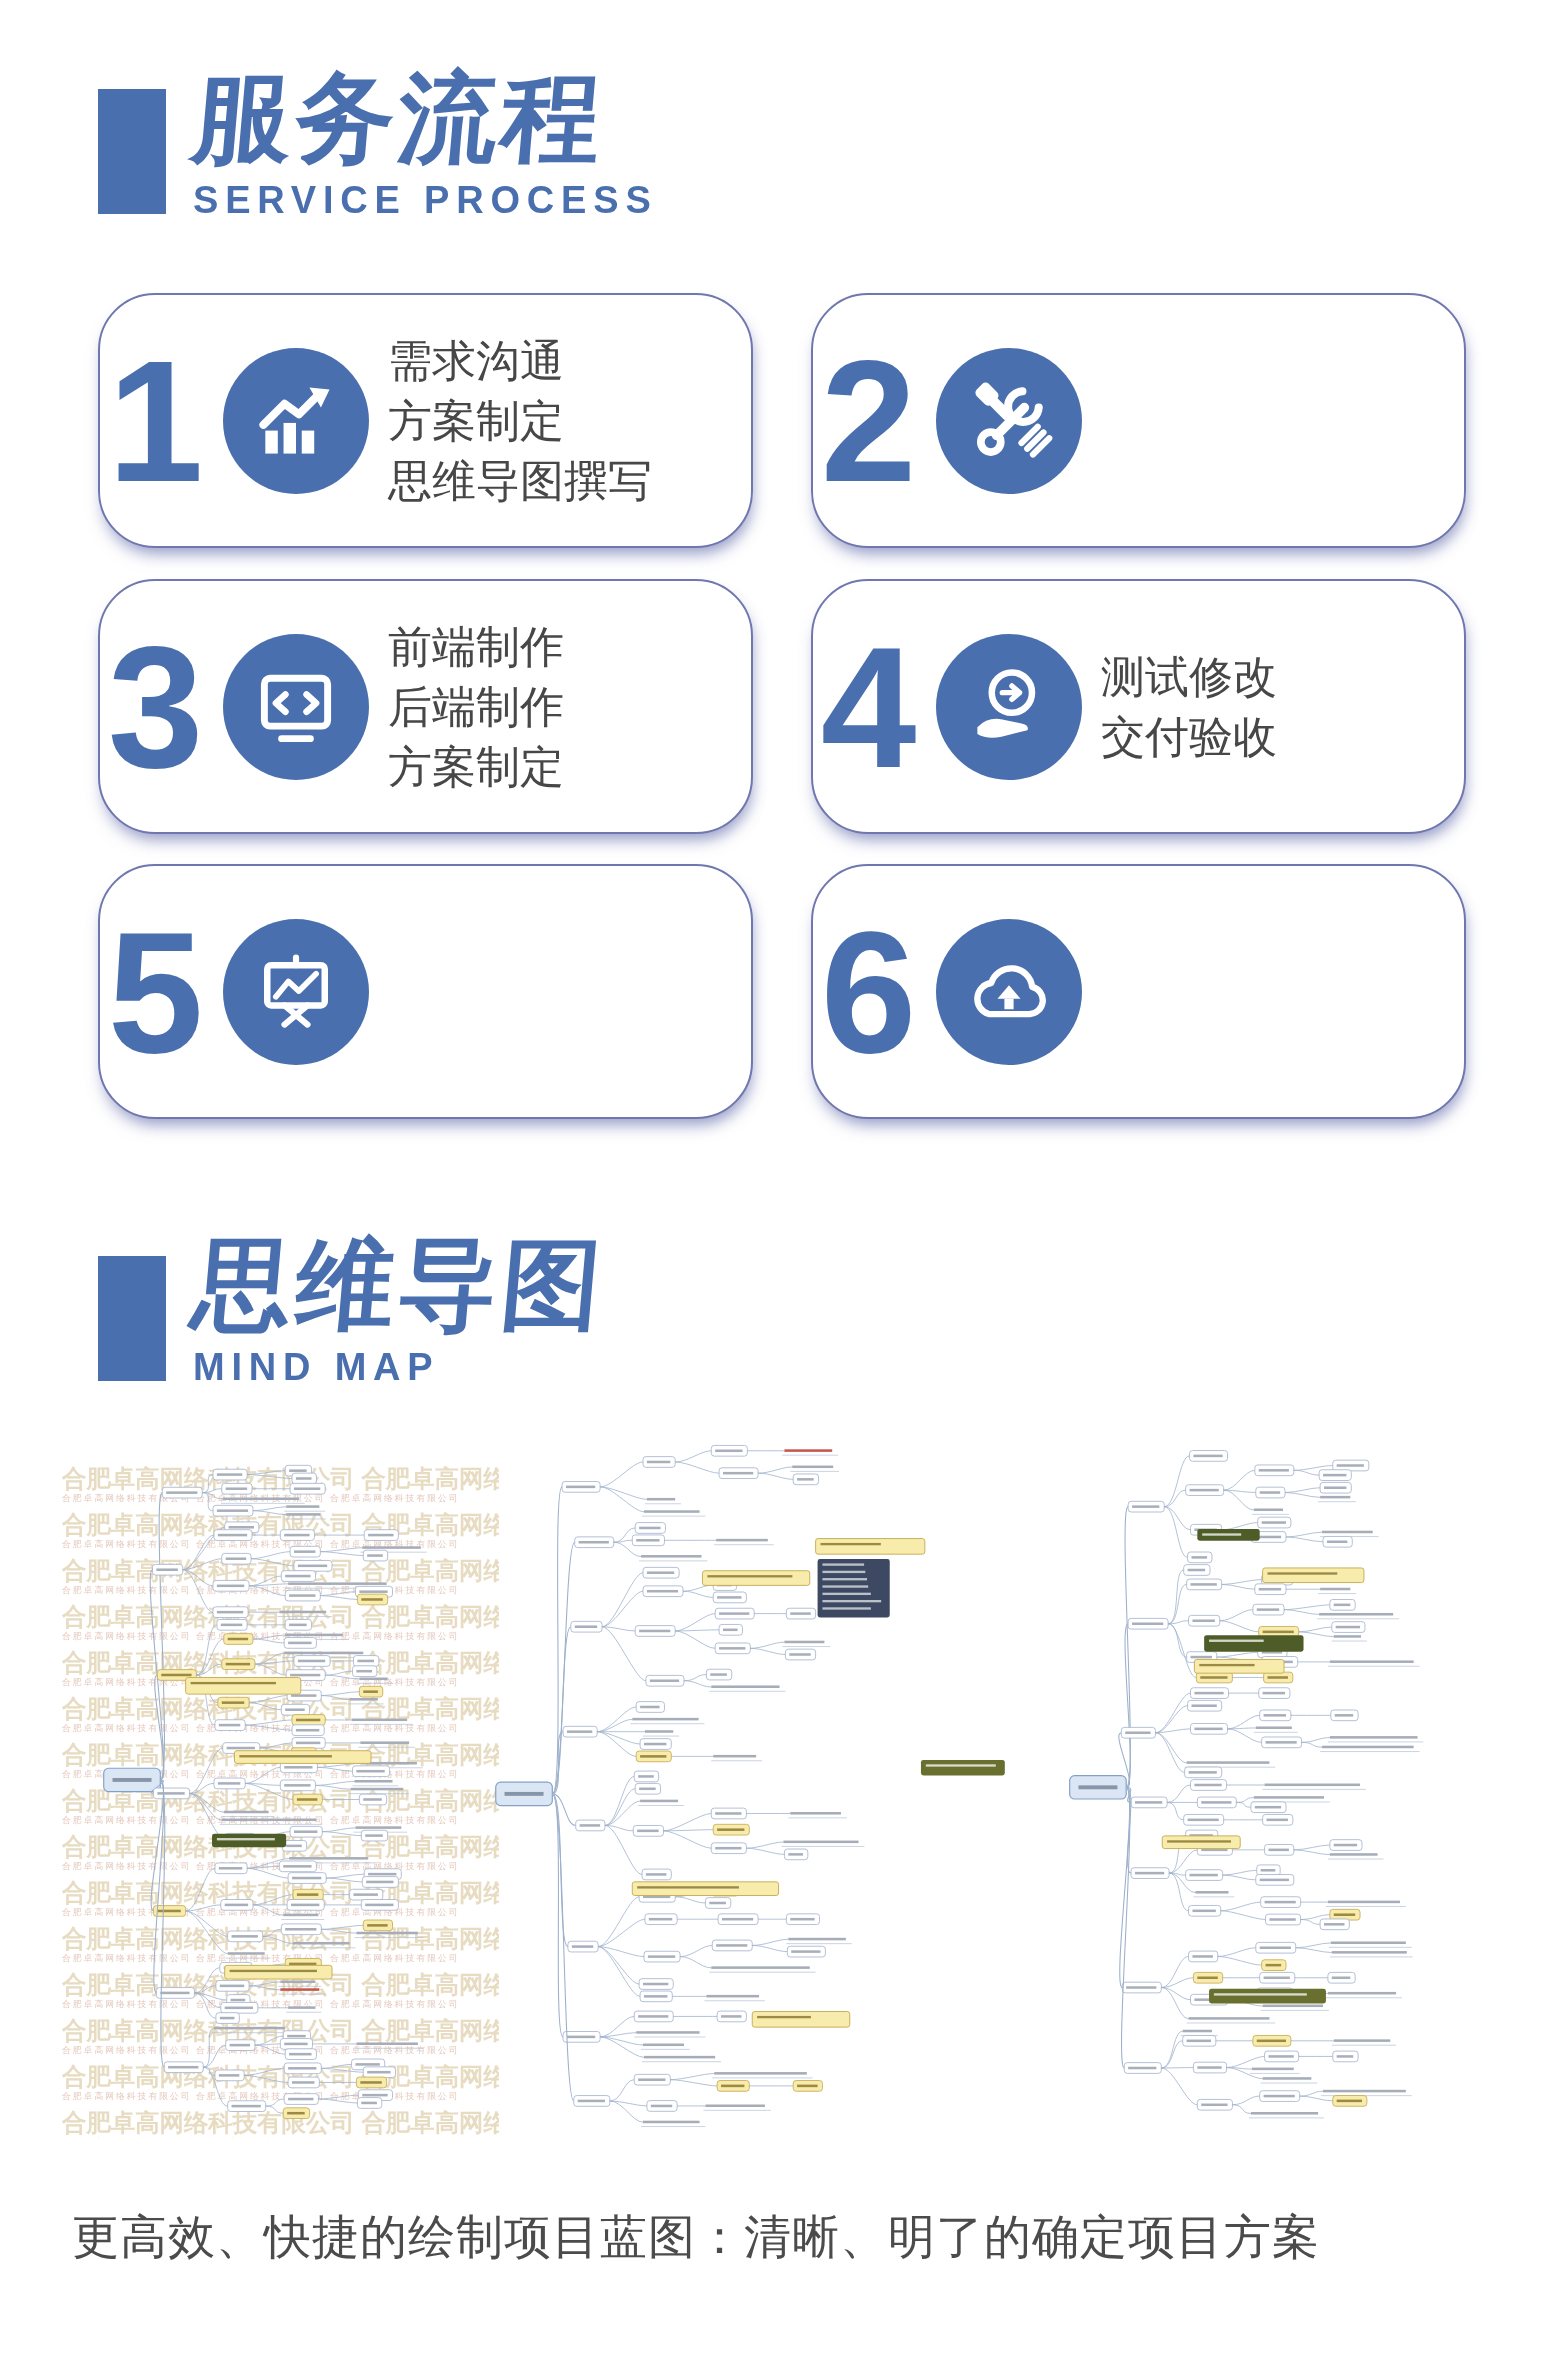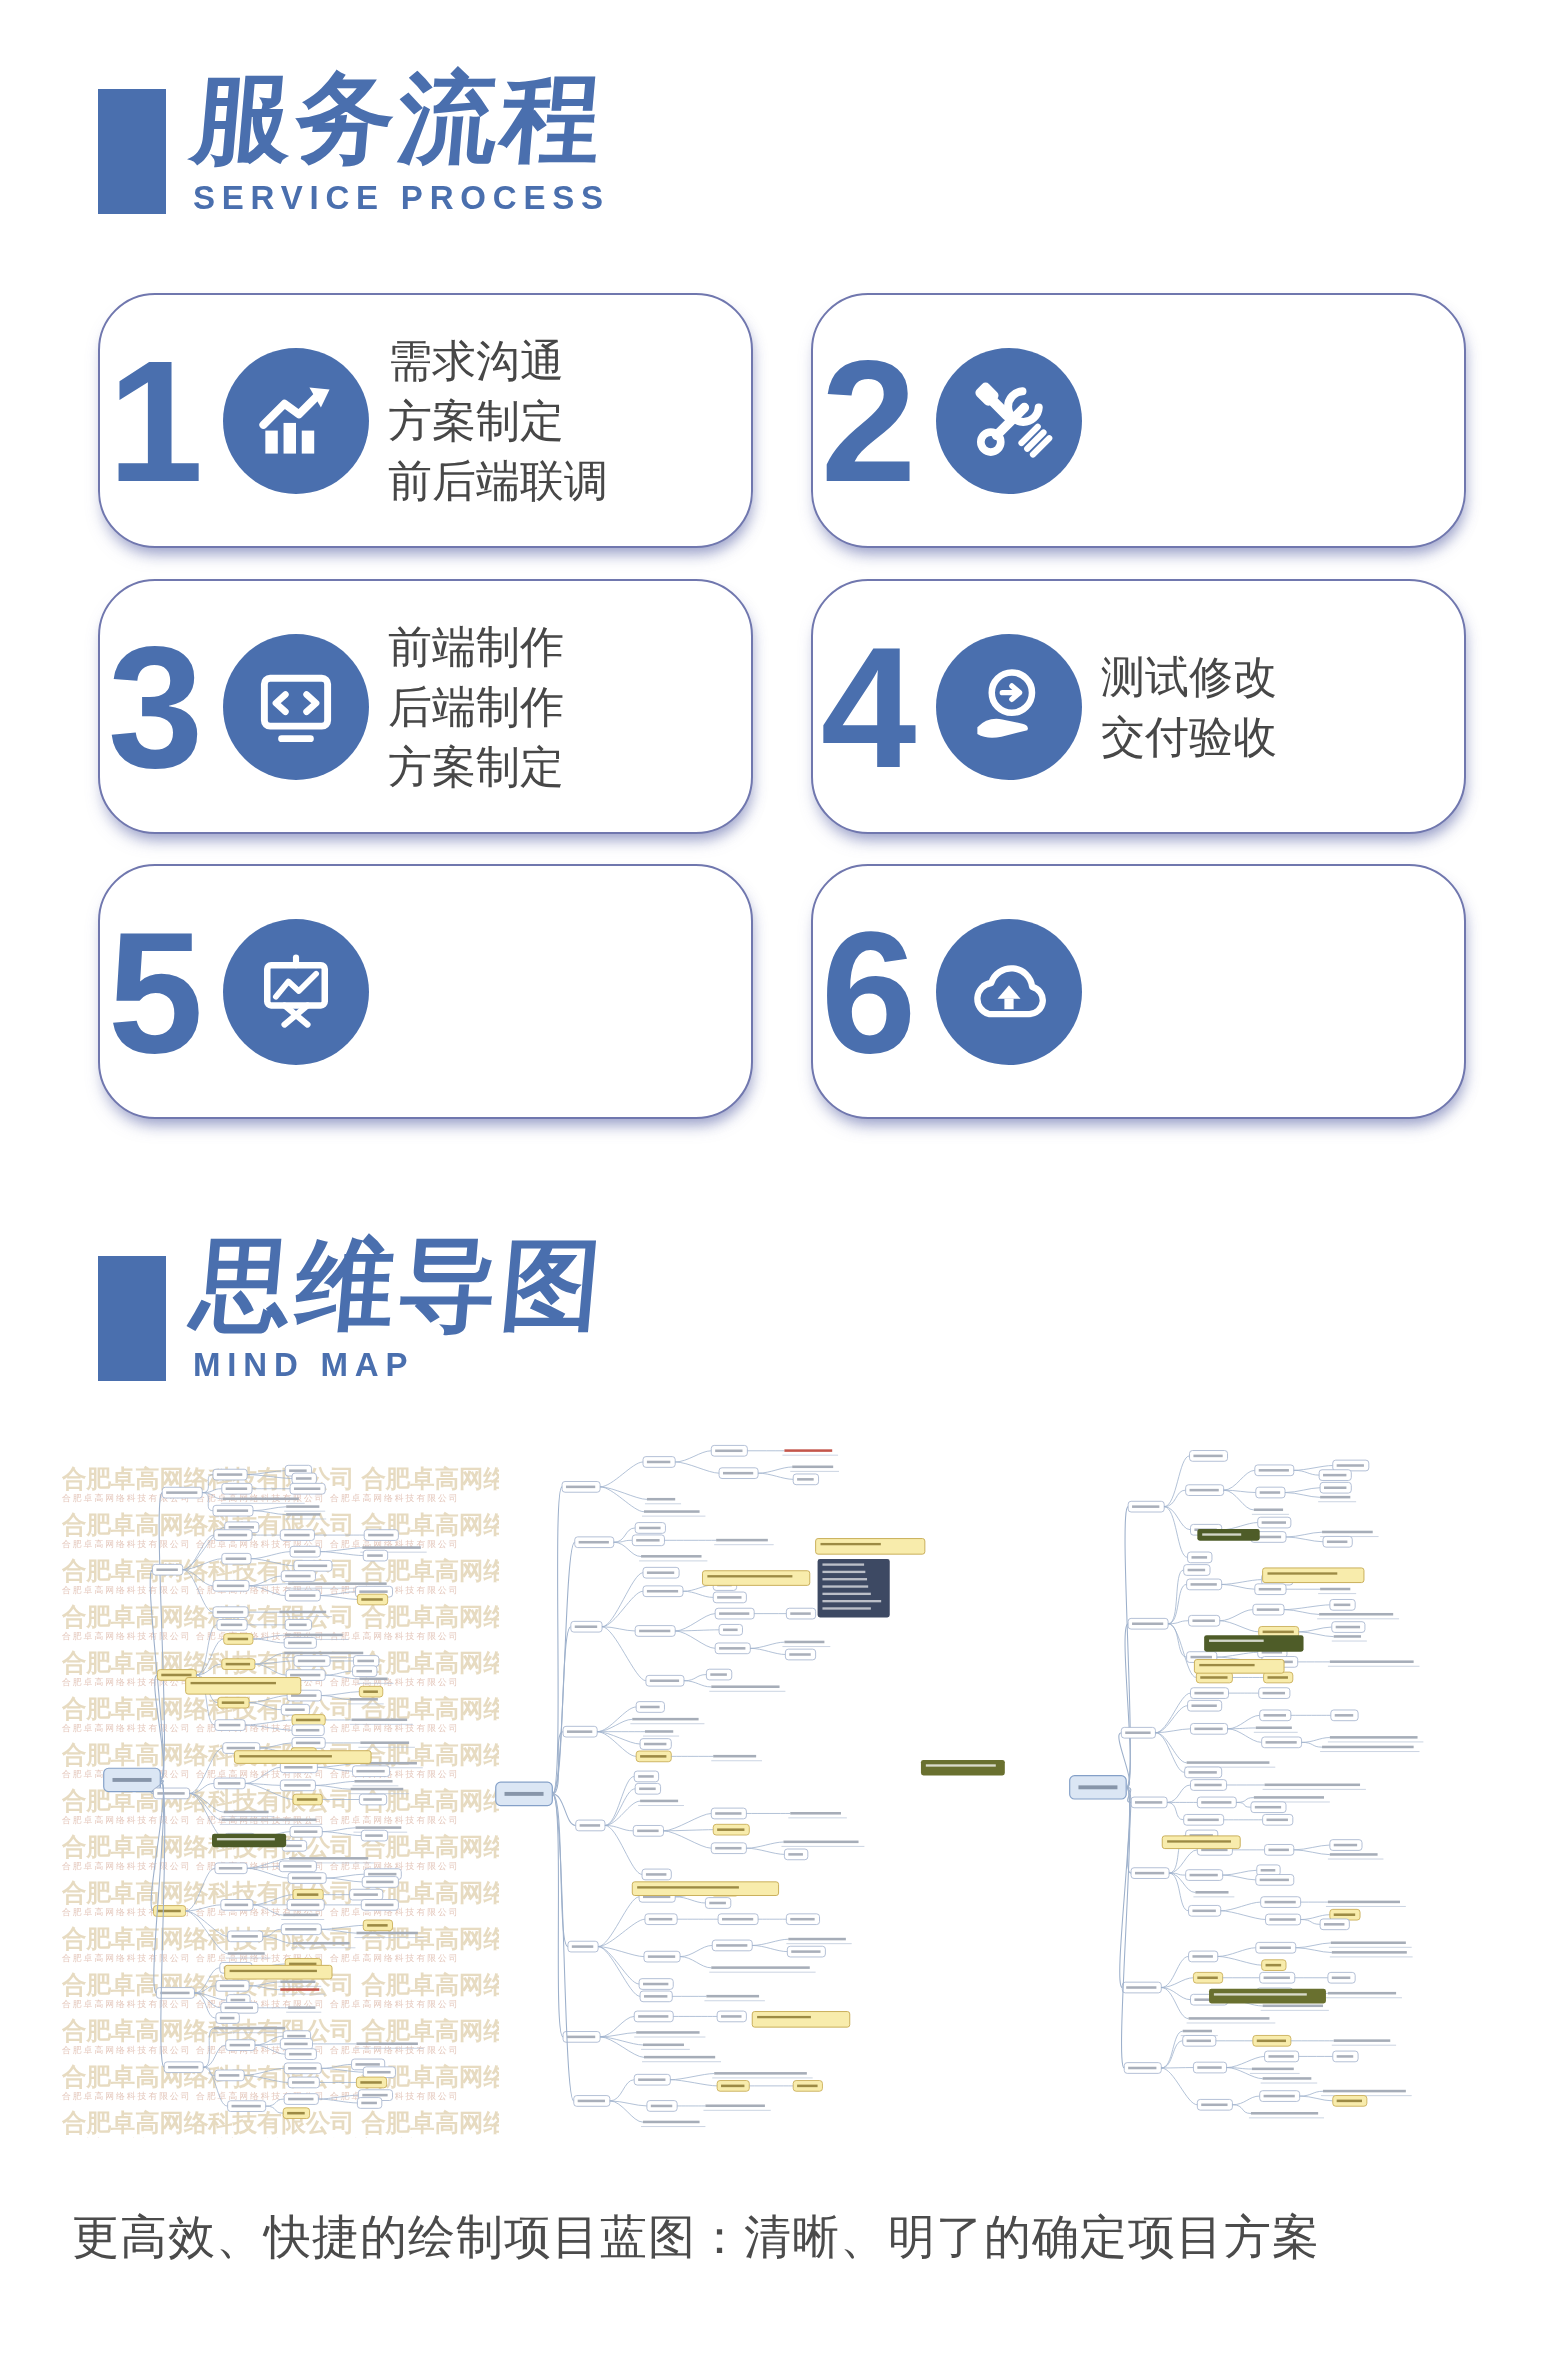--- a/index.html
+++ b/index.html
@@ -5,21 +5,21 @@
   html,body{margin:0;padding:0;background:#ffffff;}
   .page{position:relative;width:1560px;height:2359px;background:#ffffff;overflow:hidden;
         font-family:"Liberation Sans","DejaVu Sans",sans-serif;}
 
   
   .sec-hdr{position:absolute;display:flex;align-items:flex-start;}
   .accent-bar{width:68px;height:125px;background:#4a6fae;margin-top:25px;}
   .hdr-text{margin-left:27px;}
   .hdr-title{font-size:99px;line-height:107px;font-weight:900;color:#4a6fae;
              transform:skewX(-5deg);letter-spacing:3.9px;white-space:nowrap;}
-  .hdr-sub{margin-top:7.8px;font-size:33px;font-weight:700;color:#4a6fae;letter-spacing:6.8px;}
+  .hdr-sub{margin-top:7.8px;font-size:38px;font-weight:700;color:#4a6fae;letter-spacing:6.8px;}
 
   
   .card{position:absolute;width:651px;height:251px;background:#ffffff;border-radius:57px;
         border:2.9px solid #7077ae;
         box-shadow:0 11.7px 15.6px -5.9px rgba(105,115,175,.55), 5.9px 7.8px 13.7px -5.9px rgba(105,115,175,.35);}
   .num{position:absolute;left:7.8px;top:50%;transform:translateY(-50%);width:94px;text-align:center;
        font-size:172px;font-weight:700;color:#4a6fae;line-height:1;}
   .circle{position:absolute;left:123px;top:50%;transform:translateY(-50%);
           width:146px;height:146px;border-radius:50%;background:#4a6fae;
           display:flex;align-items:center;justify-content:center;}
@@ -57,21 +57,21 @@
         <rect x="8" y="29" width="6.5" height="12" fill="#fff"></rect>
         <rect x="17.5" y="25" width="6.5" height="16" fill="#fff"></rect>
         <rect x="27" y="29" width="6.5" height="12" fill="#fff"></rect>
         <path d="M7 26 L18 15 L25.5 20.5 L35 11" stroke="#fff" stroke-width="4.2" fill="none" stroke-linecap="round" stroke-linejoin="round"></path>
         <polygon points="31,6.5 41.5,7.5 37,17" fill="#fff"></polygon>
       </svg>
     </div>
     <div class="lines">
       <div>需求沟通</div>
       <div>方案制定</div>
-      <div>前后端联调</div>
+      <div>思维导图撰写</div>
     </div>
   </div>
 
   <div class="card" style="left:811px;top:293px;">
     <div class="num">2</div>
     <div class="circle">
       <svg viewBox="0 0 48 48" width="92" height="92" aria-hidden="true">
         <g stroke="#fff" stroke-linecap="round" fill="none">
           <path d="M17.5 31.5 L32 17" stroke-width="5"></path>
           <circle cx="14.5" cy="35" r="5.2" stroke-width="4"></circle>

